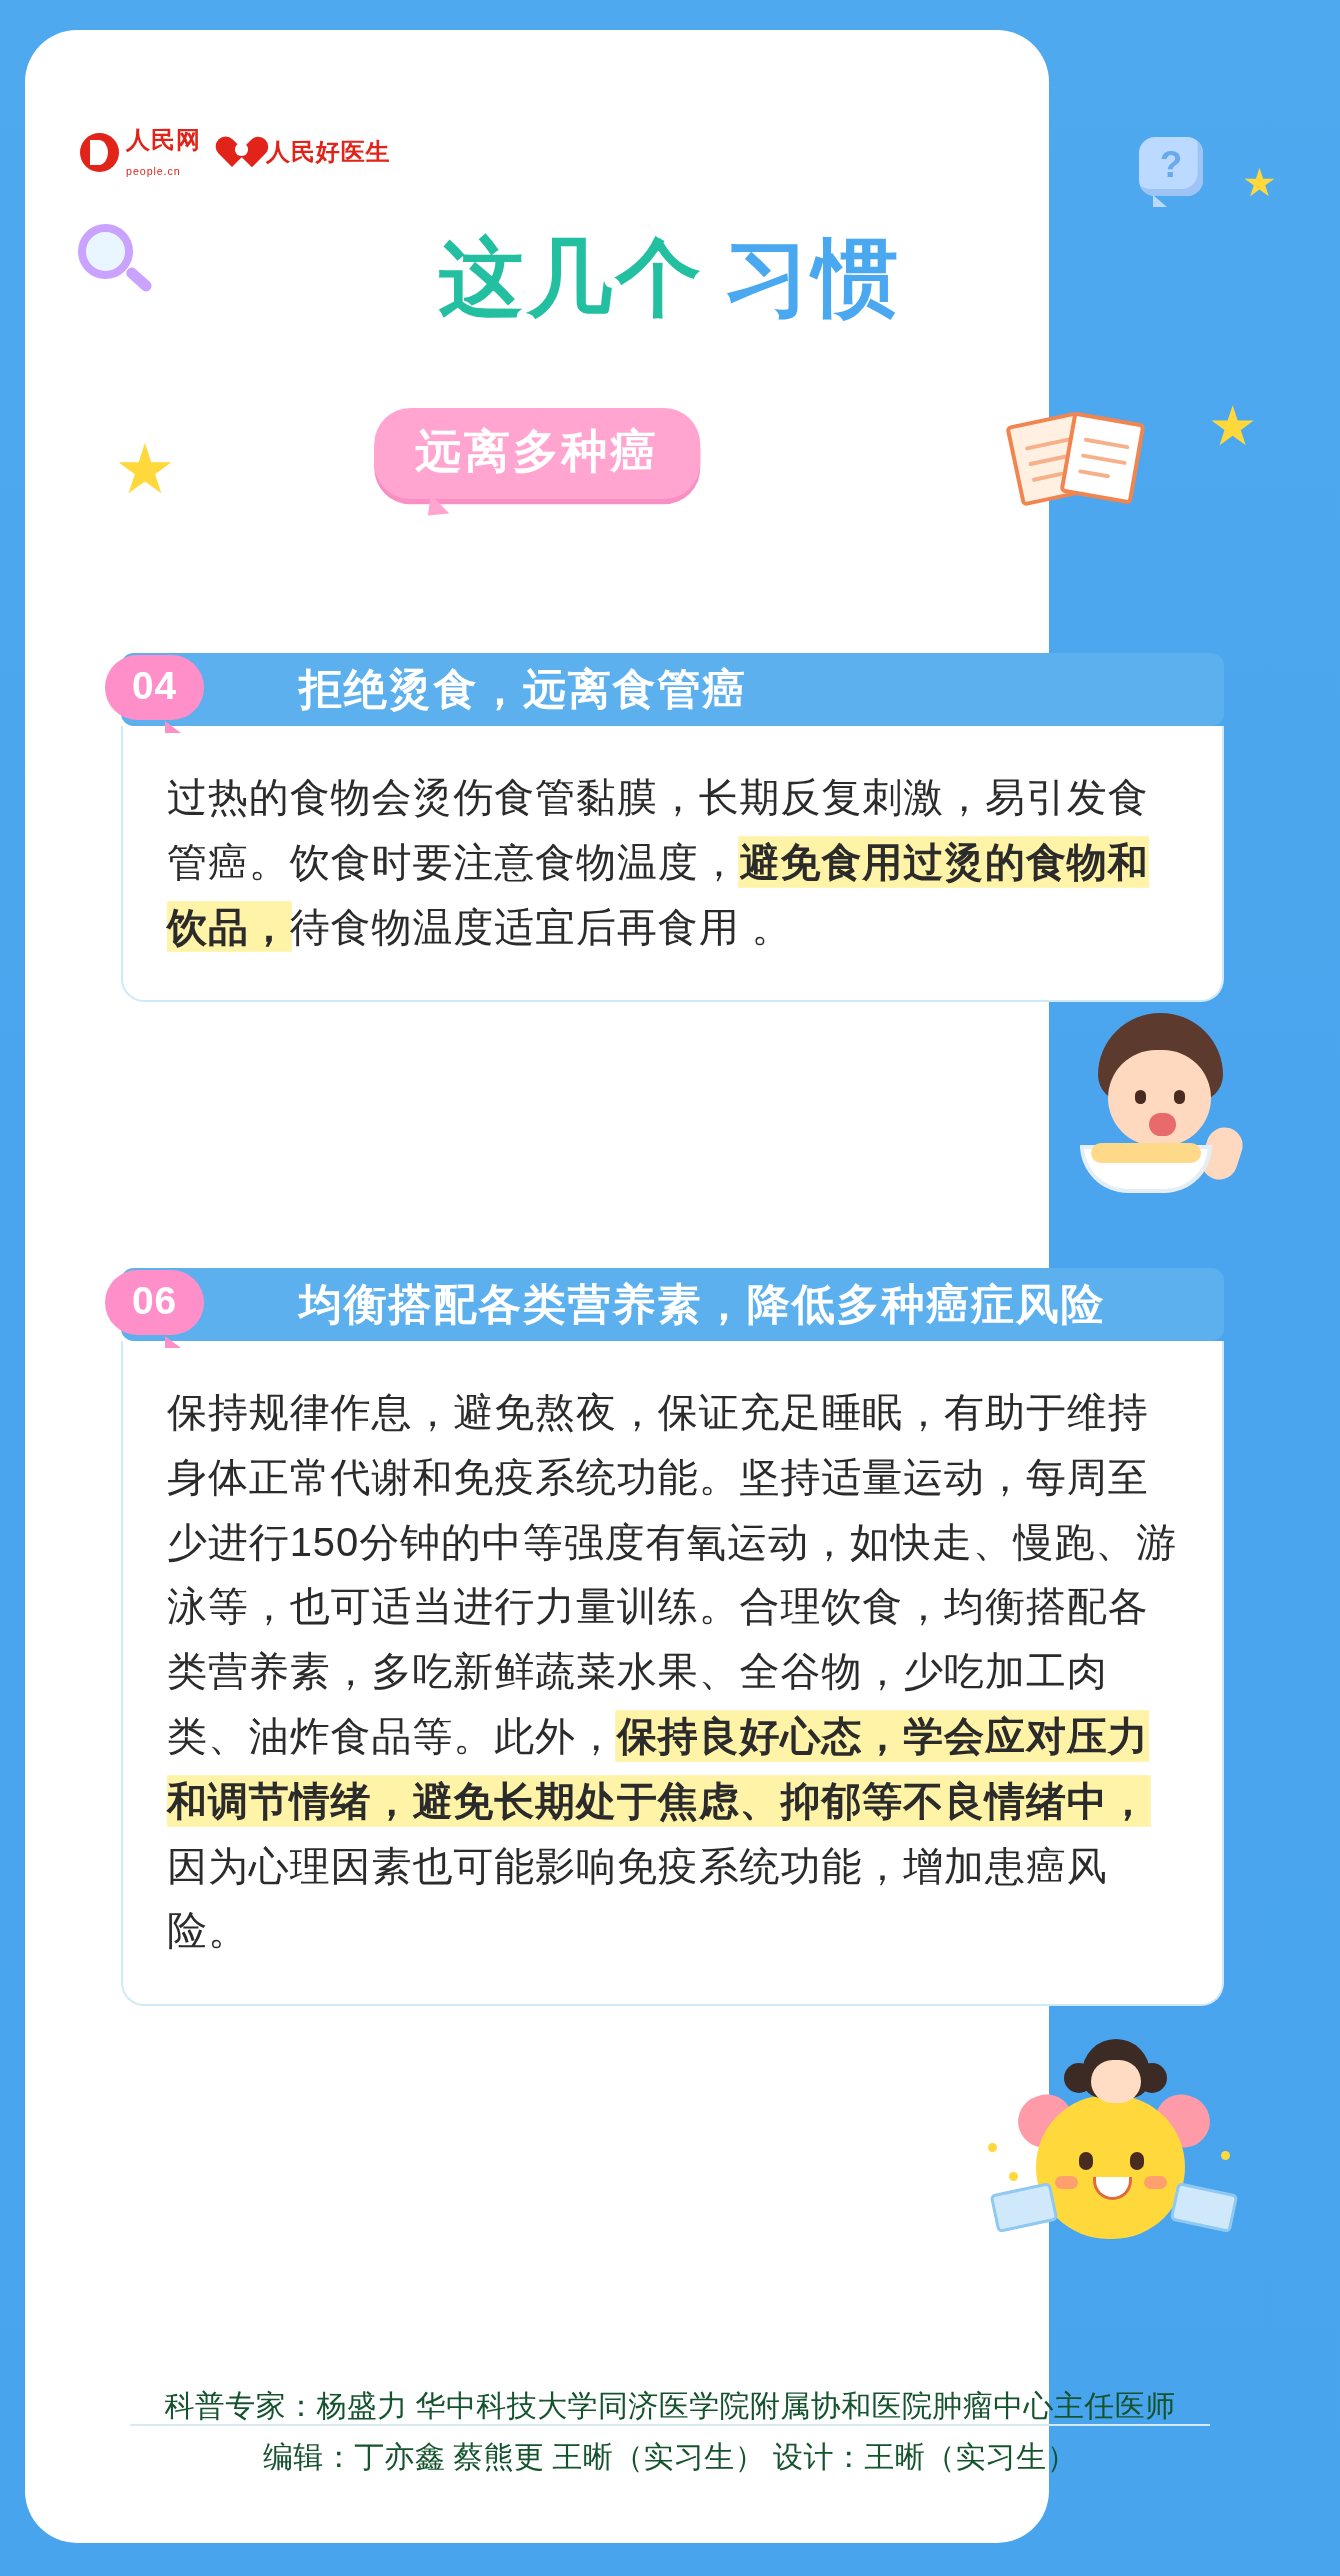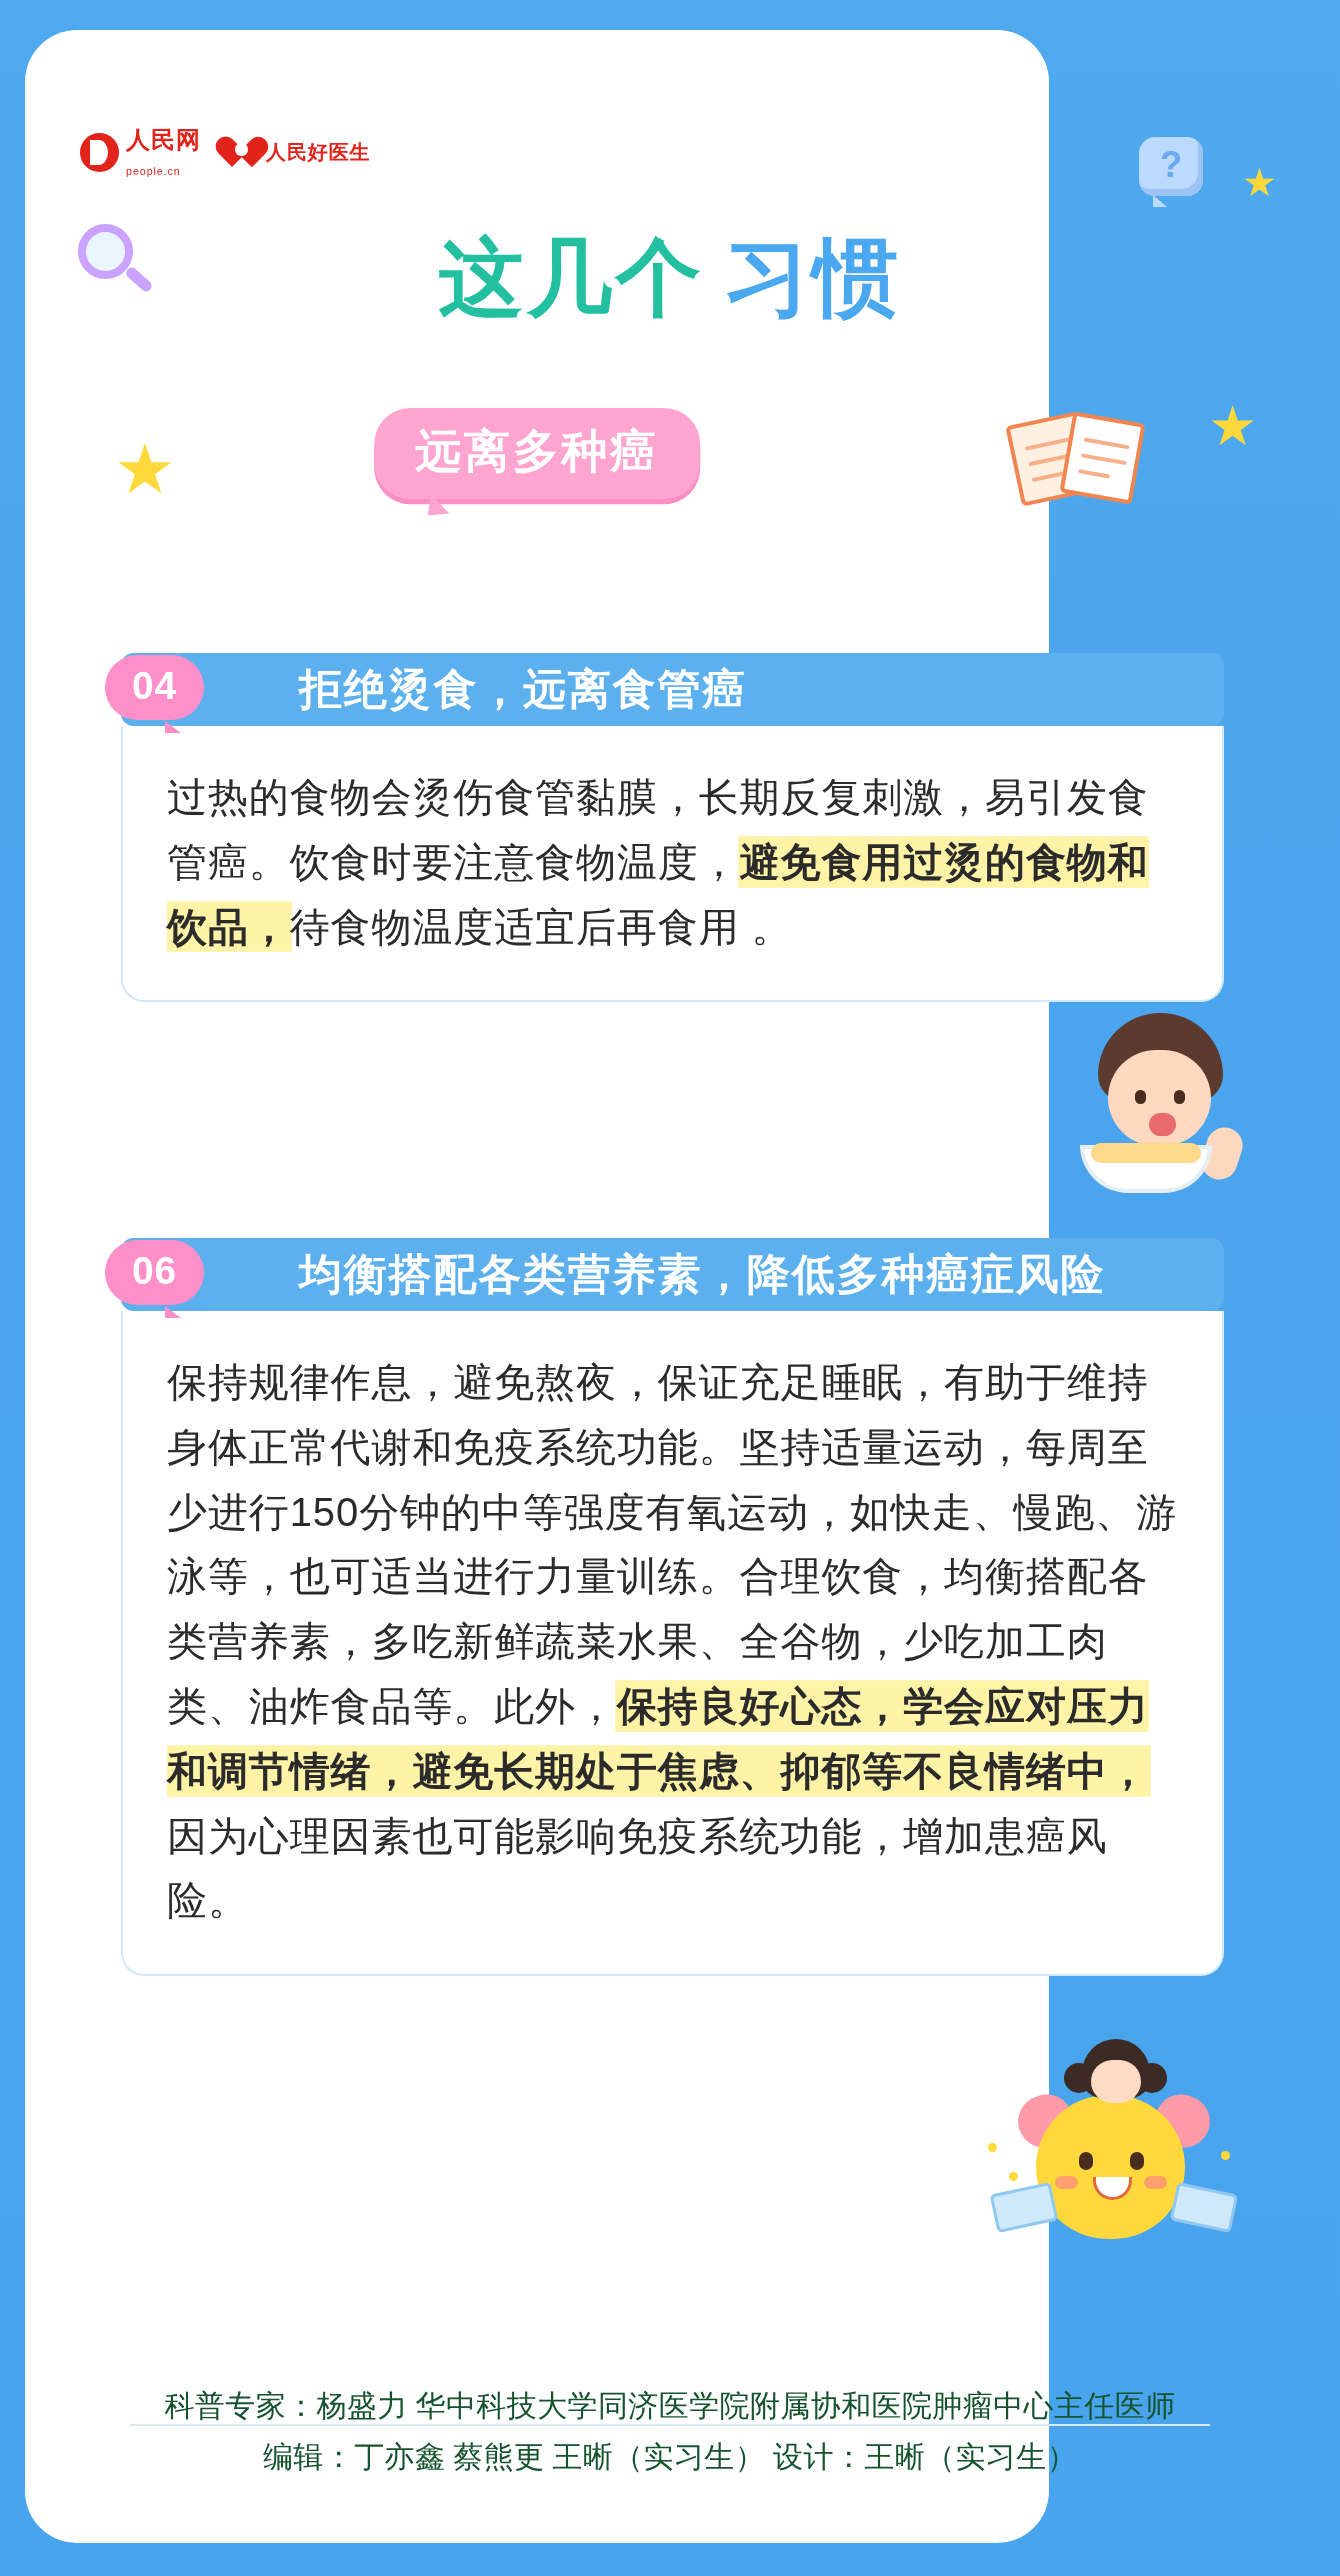--- a/index.html
+++ b/index.html
@@ -62,21 +62,21 @@
     background: #e2231a; border-radius: 19.6px 19.6px 0 0;
     top: 1.8px;
   }
   .heart::before { left: 8px; transform: rotate(-45deg); transform-origin: 0 100%; }
   .heart::after { left: 8px; transform: rotate(45deg); transform-origin: 100% 100%; }
   .heart-inner {
     position: absolute; left: 11.6px; top: 7.1px; z-index: 2;
     width: 12.5px; height: 12.5px; border-radius: 50%; background: #fff;
   }
   .logo-doctor-txt {
-    font-size: 20px; color: #e2231a; font-weight: bold; letter-spacing: 0.9px;
+    font-size: 24px; color: #e2231a; font-weight: bold; letter-spacing: 0.9px;
   }
 
   .title-wrap {
     position: absolute; left: 0; top: 191px; width: 1290px;
     text-align: center;
   }
   .main-title {
     font-size: 85px; font-weight: bold; letter-spacing: 3.6px;
     display: inline-block;
   }
@@ -201,21 +201,21 @@
     letter-spacing: 0.9px;
   }
   .hl {
     background: #fff3a8;
     font-weight: bold;
     padding: 1.8px 0;
     box-shadow: 0 0 0 1.8px #fff3a8;
   }
 
   #sec05 { top: 623px; }
-  #sec06 { top: 1208px; }
+  #sec06 { top: 1238px; }
 
   
   .kid-hot {
     position: absolute; left: 1046px; top: 983px;
     width: 205px; height: 178px;
   }
   .kid-hot .hair {
     position: absolute; left: 27px; top: 0;
     width: 125px; height: 89px; border-radius: 62px 62px 27px 27px;
     background: #5c3b2e;

